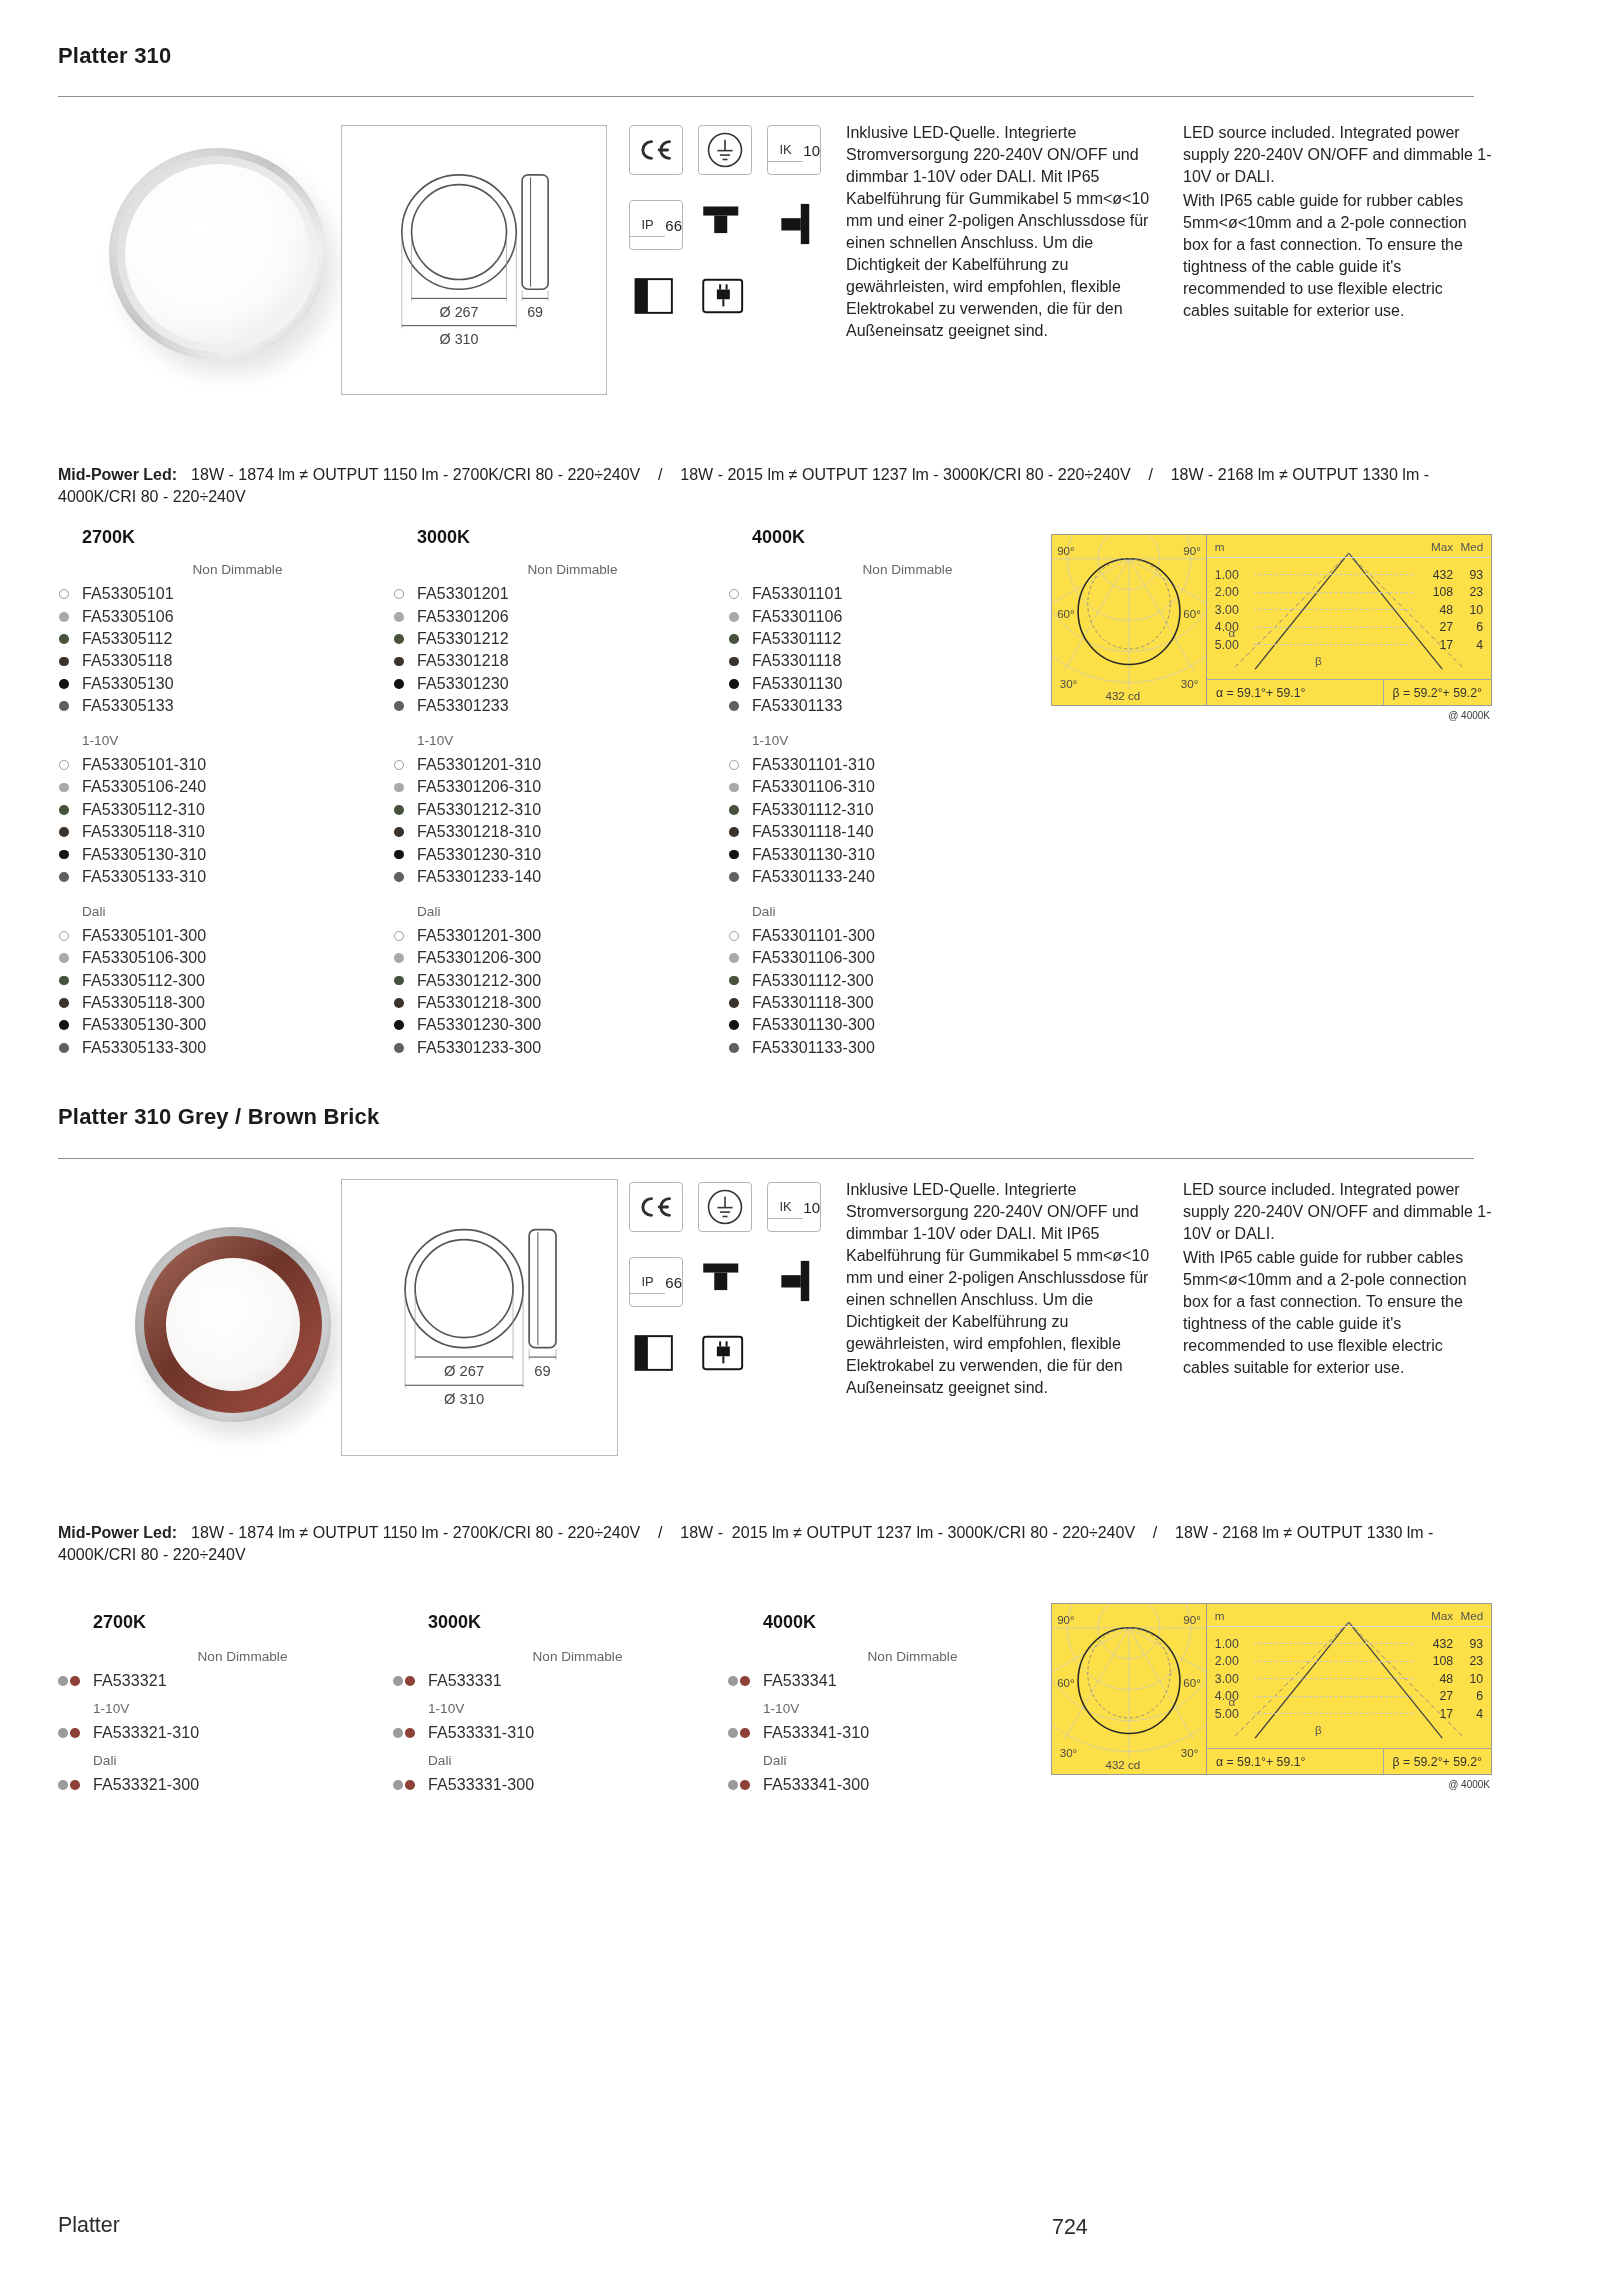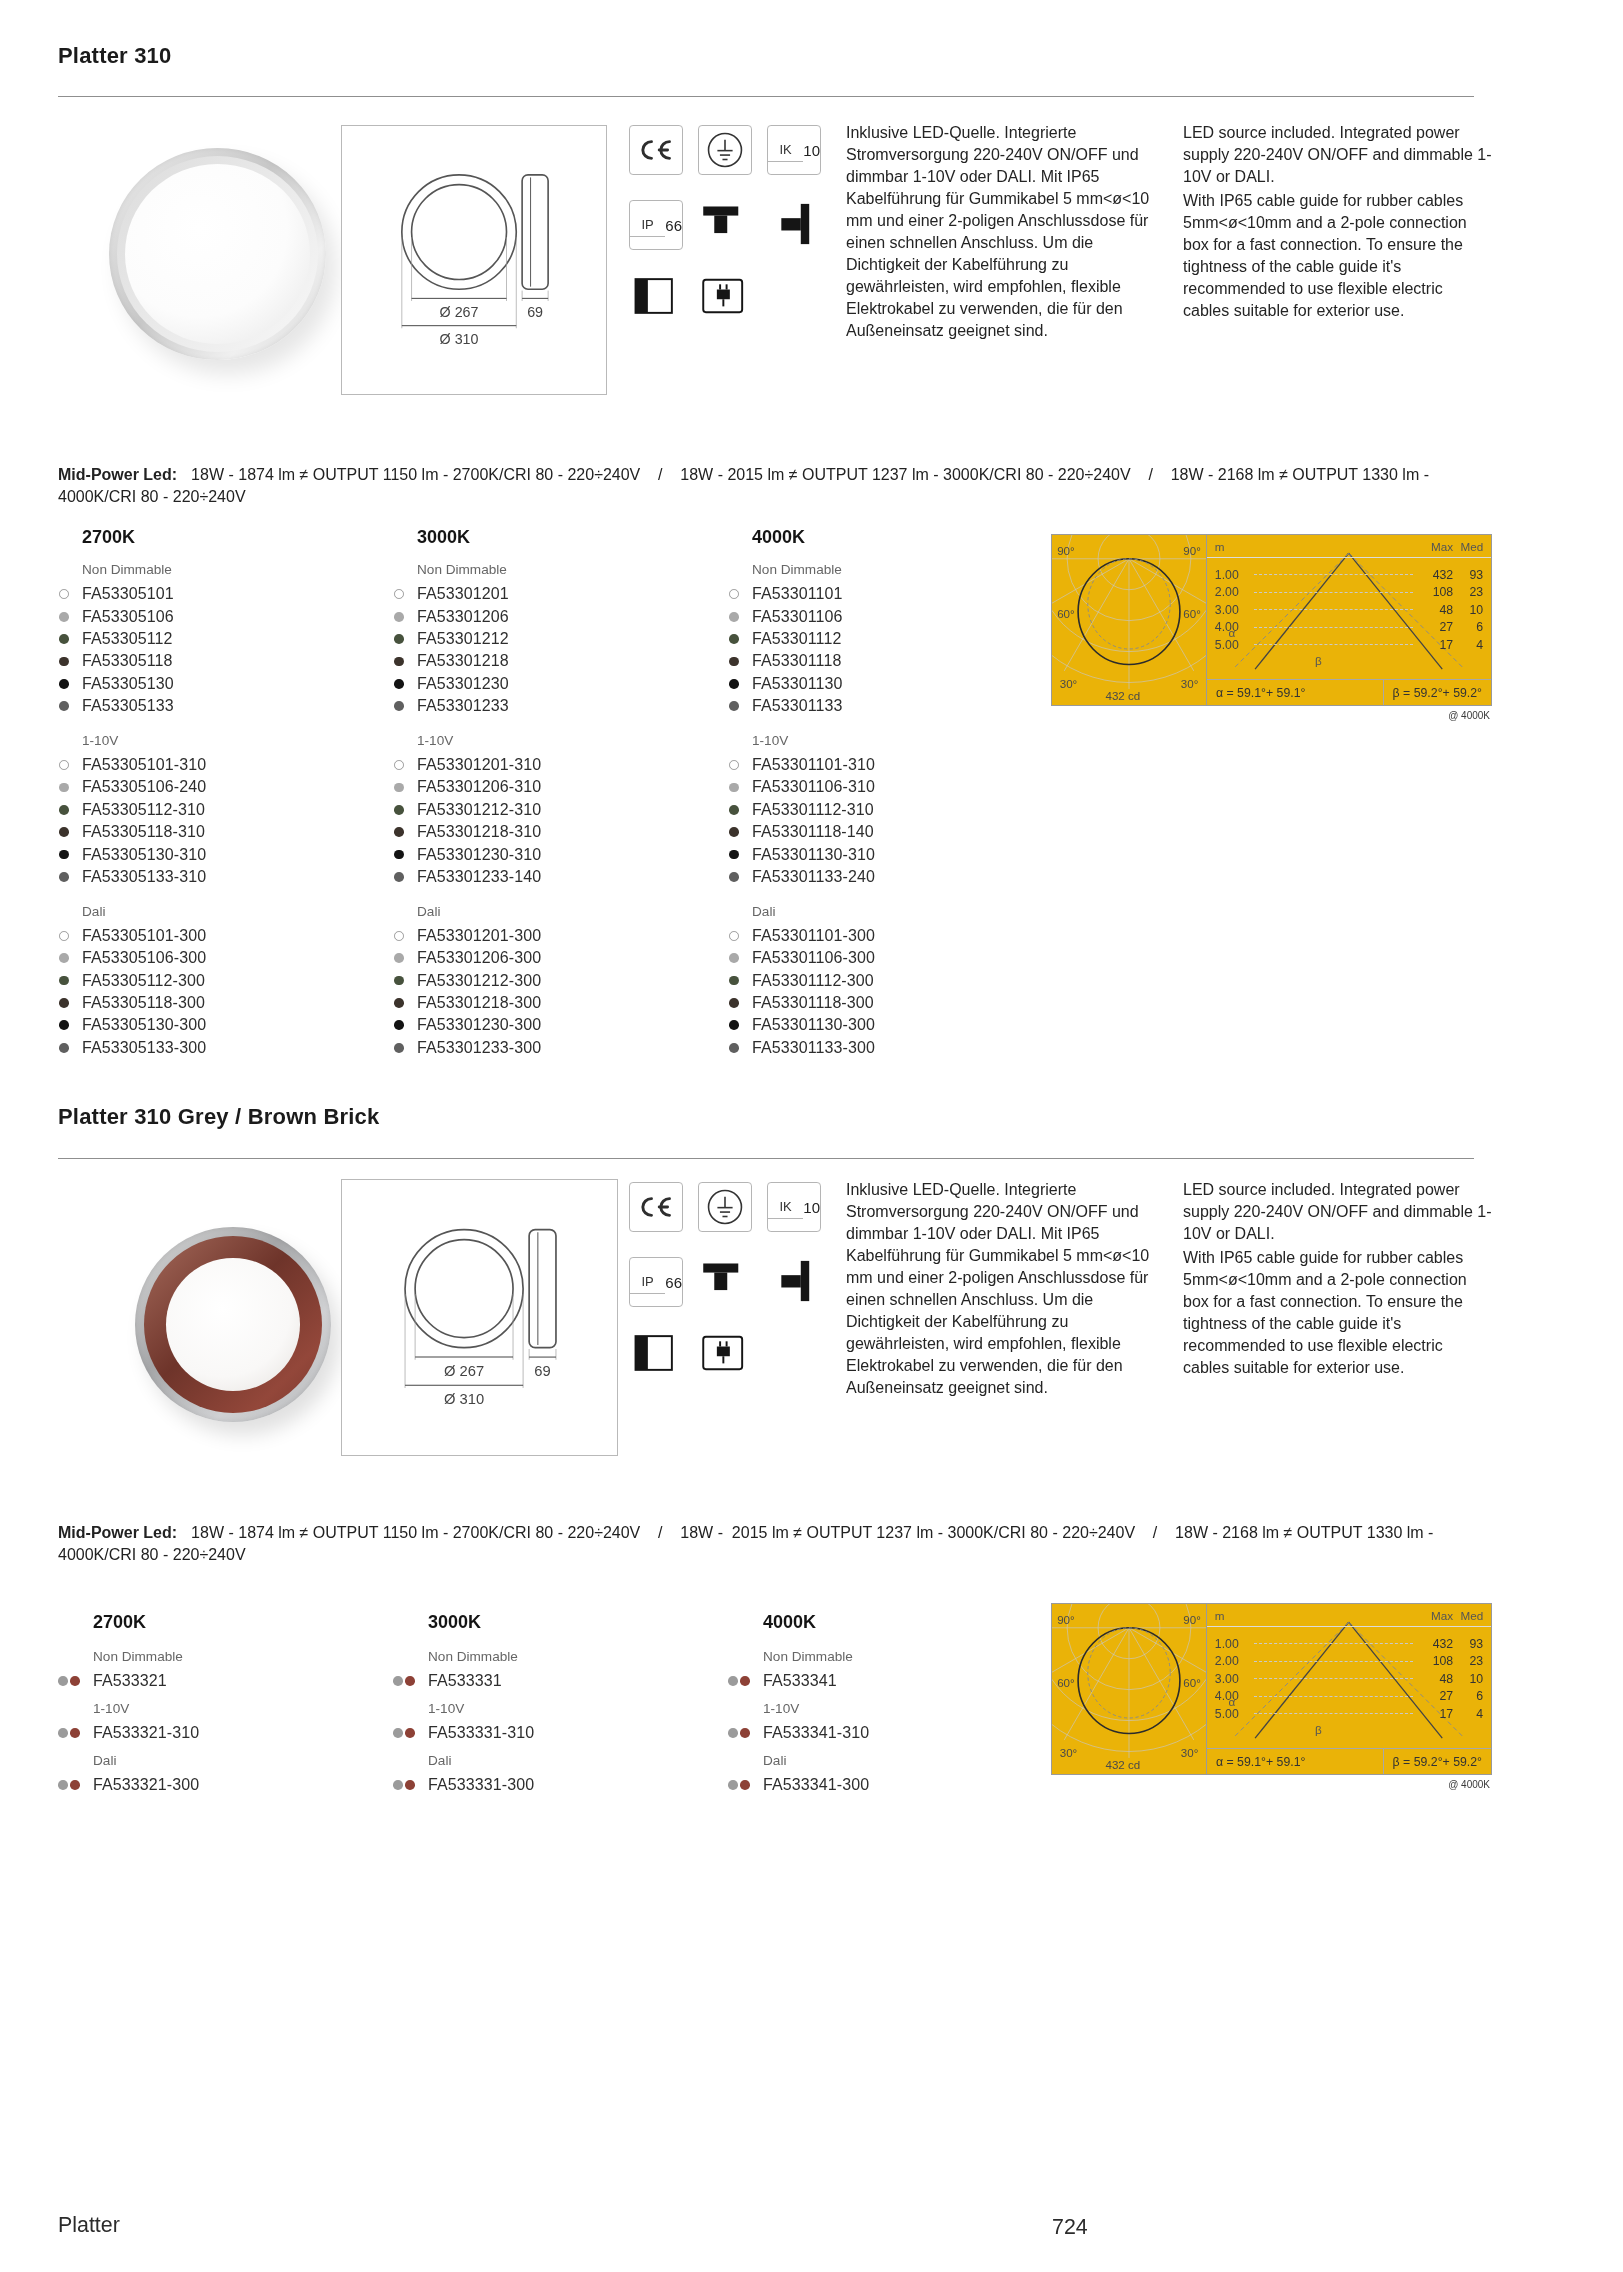--- a/index.html
+++ b/index.html
@@ -46,33 +46,33 @@
   
   .midpower { position:absolute; font-size:16px; line-height:22px; color:#222; }
   .midpower .b { font-weight:bold; margin-right:14px; }
   .midpower .t { white-space:pre-wrap; }
 
   
   .pcols { position:absolute; display:flex; align-items:flex-start; }
   .pcol { width:335px; }
   .pcol-h { font-size:18px; font-weight:bold; color:#141414; margin:0 0 14.3px 24px; }
   .pgroup { font-size:13.6px; color:#666; margin:15.6px 0 5.8px 24px; }
-  .pcol-h + .pgroup { margin-top:0; }
+  .pcol-h + .pgroup { margin-top:0;text-align:center; }
   .prow { display:flex; align-items:center; height:22.4px; }
   .dots { flex:none; width:24px; display:flex; gap:1.9px; padding-left:1.3px; box-sizing:border-box; }
   .dot { width:9.7px; height:9.7px; border-radius:50%; border:1.3px solid transparent; box-sizing:border-box; }
   .pcode { font-size:16px; color:#2e2e2e; letter-spacing:0.1px; }
   #s2-cols .pcol-h { margin-left:36px; margin-bottom:15.6px; }
   #s2-cols .pgroup { margin:7.8px 0 5.8px 36px; }
   #s2-cols .pcol-h + .pgroup { margin-top:0; }
   #s2-cols .prow { height:23.4px; }
   #s2-cols .dots { width:36px; }
 
   
-  .photochart { position:absolute; width:439px; height:170px; border:1.3px solid #9a9a9a; background:#eab308; display:flex; }
+  .photochart { position:absolute; width:439px; height:170px; border:1.3px solid #9a9a9a; background:#fde047; display:flex; }
   .polar { width:154px; border-right:1.3px solid #9a9a9a; position:relative; }
   .polar svg { width:100%; height:100%; display:block; }
   .polar text { font-family:"Liberation Sans", sans-serif; font-size:18px; fill:#4a4a4a; }
   .pol-cd { font-size:19px; fill:#333; }
   .cone { flex:1; position:relative; font-size:12.3px; color:#333; }
   .cone-svg { position:absolute; left:0; top:13px; width:100%; height:125px; }
   .cone-header { position:absolute; top:0; left:0; right:0; height:22px; display:flex; justify-content:space-between;
       align-items:center; padding:0 7.8px; border-bottom:0.6px solid #dcdcdc; color:#555; font-size:11.7px; }
   .ch-right { display:flex; }
   .cone-rows { position:absolute; top:31px; left:0; right:0; }

